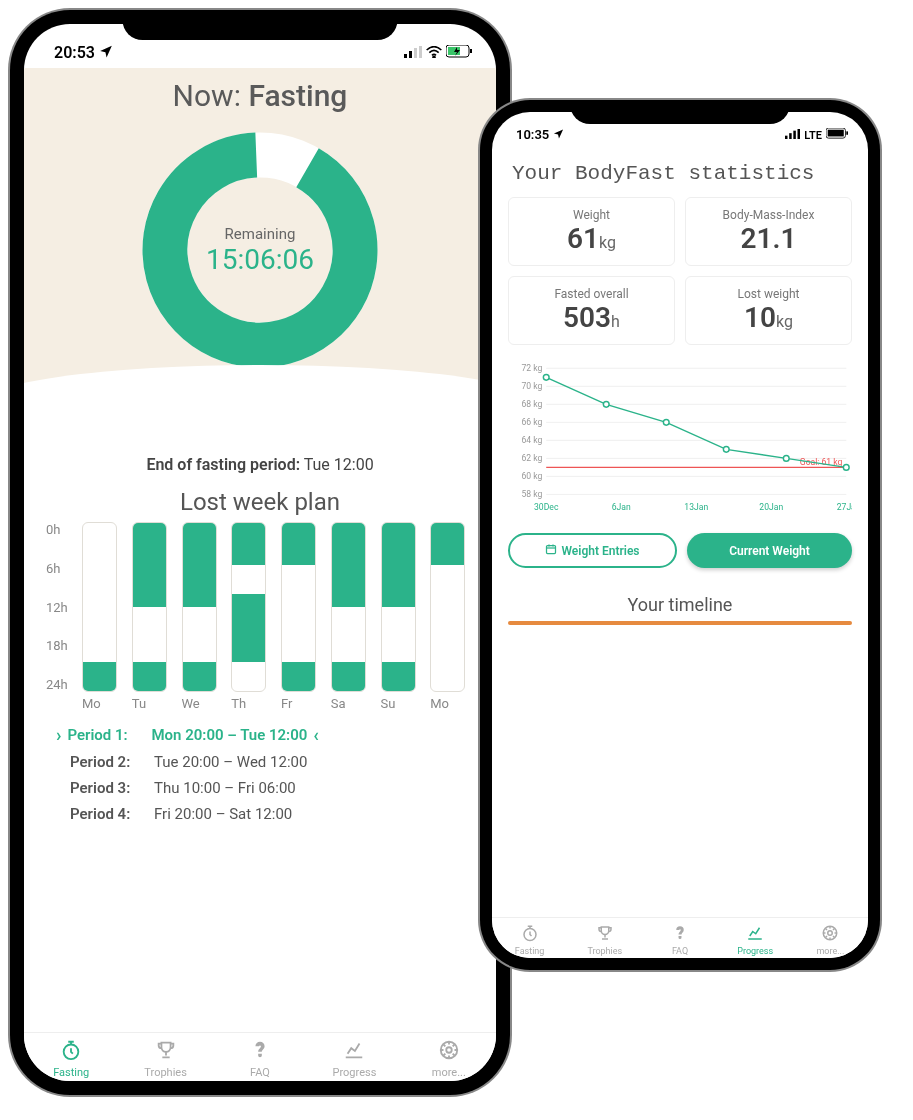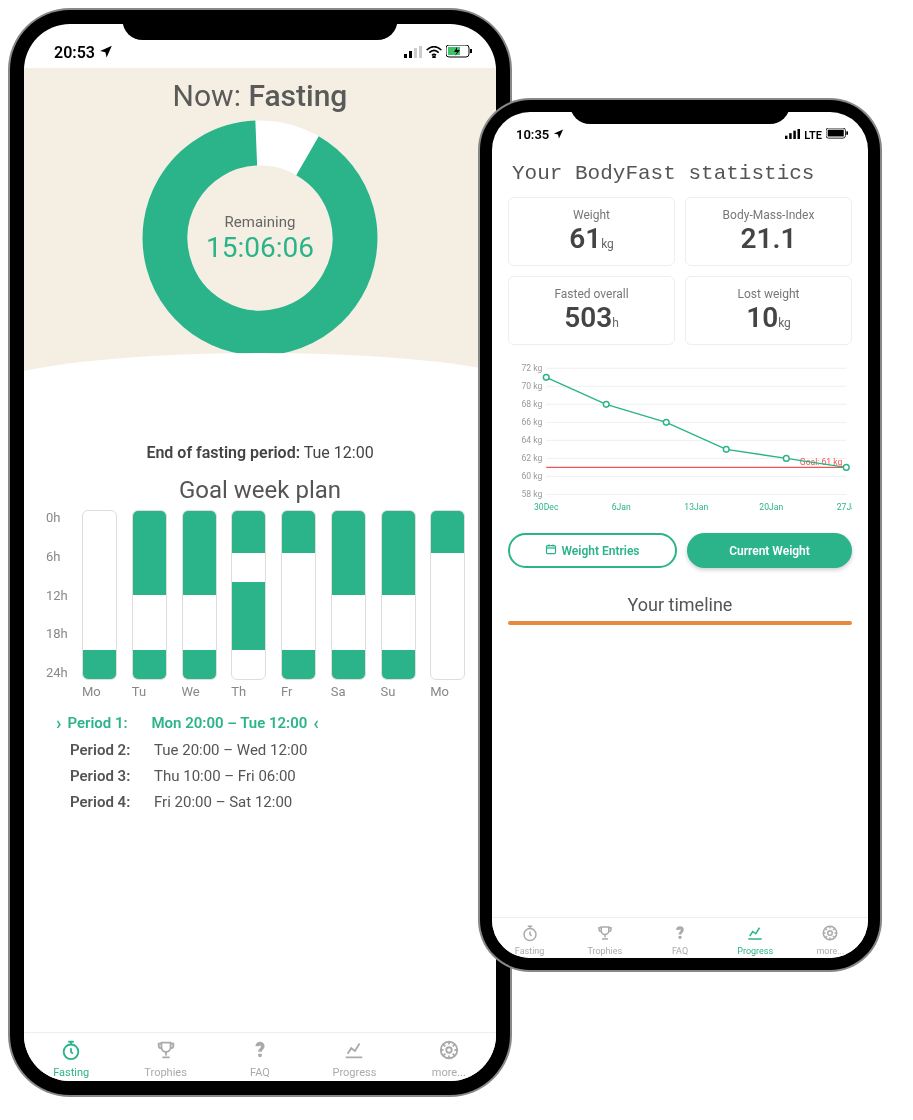--- a/index.html
+++ b/index.html
@@ -65,21 +65,21 @@
     position: relative;
   }
   .beige-bg::after {
     content: "";
     position: absolute;
     bottom: -40px; left: -10%; width: 120%; height: 80px;
     background: #fff;
     border-top-left-radius: 100% 80px;
     border-top-right-radius: 100% 80px;
   }
-  .title-l { font-size: 30px; color: #5a5a5a; font-weight: 400; }
+  .title-l { font-size: 30px; color: #5a5a5a; font-weight: 400; margin-bottom: 12px; }
   .title-l b { font-weight: 500; }
   .ring-wrap { position: relative; width: 250px; height: 250px; margin: 0 auto; }
   .ring-center { position: absolute; inset: 0; display: flex; flex-direction: column; align-items: center; justify-content: center; }
   .ring-label { font-size: 15px; color: #666; }
   .ring-time { font-size: 28px; color: #2bb38a; font-weight: 400; }
   .eof { font-size: 16px; color: #444; text-align: center; margin-top: 50px; }
   .eof b { font-weight: 600; }
   .weekplan-title { font-size: 24px; color: #555; text-align: center; margin: 14px 0 6px; font-weight: 400;}
   .weekplan { display: flex; padding: 0 22px; gap: 10px; }
   .yaxis-wp { display: flex; flex-direction: column; justify-content: space-between; height: 170px; font-size: 13px; color: #888; padding-right: 2px; width: 26px;}
@@ -104,21 +104,21 @@
   .tab.active { color: #2bb38a; }
   .tab svg { width: 22px; height: 22px; }
   .phone-r .tab svg { width: 18px; height: 18px; }
   .phone-r .tab { font-size: 9px; }
   
   .stats-title { font-size: 21px; color: #555; padding: 14px 20px 12px; font-weight: 400; font-family: Liberation Mono, monospace;}
   .stat-grid { display: grid; grid-template-columns: 1fr 1fr; gap: 10px; padding: 0 16px; }
   .stat-card { border: 1px solid #eee; border-radius: 6px; padding: 10px; text-align: center; }
   .stat-label { font-size: 12px; color: #777; }
   .stat-val { font-size: 28px; font-weight: 600; color: #444; }
-  .stat-unit { font-size: 12px; color: #666; font-weight: 400;}
+  .stat-unit { font-size: 16px; color: #666; font-weight: 400;}
   .chart-box { padding: 14px 16px 0; }
   .chart-svg { width: 100%; height: 160px; }
   .btn-row { display: flex; gap: 10px; padding: 10px 16px; }
   .btn { flex: 1; padding: 8px; border-radius: 20px; font-size: 12px; font-weight: 600; display: flex; align-items: center; justify-content: center; gap: 4px;}
   .btn-outline { border: 2px solid #2bb38a; color: #2bb38a; background: #fff; }
   .btn-solid { background: #2bb38a; color: #fff; box-shadow: 0 2px 4px rgba(0,0,0,0.2);}
   .timeline-title { font-size: 18px; color: #555; text-align: center; padding: 16px 0 6px; font-weight: 400;}
   .timeline-bar { height: 4px; background: #e68a3f; margin: 0 16px; border-radius: 2px;}
 </style>
 </head>
@@ -174,21 +174,21 @@
             <div class="ring-time">15:06:06</div>
           </div>
         </div>
       </div>
 
       <div class="eof">
         <b>End of fasting period:</b>
         <span>Tue 12:00</span>
       </div>
 
-      <div class="weekplan-title">Goal week plan</div>
+      <div class="weekplan-title">Lost week plan</div>
 
       <div class="weekplan">
         <div class="yaxis-wp" id="wp-yaxis">
             <div>0h</div>
             <div>6h</div>
             <div>12h</div>
             <div>18h</div>
             <div>24h</div>
           </div>
         <div class="bars" id="wp-bars">

